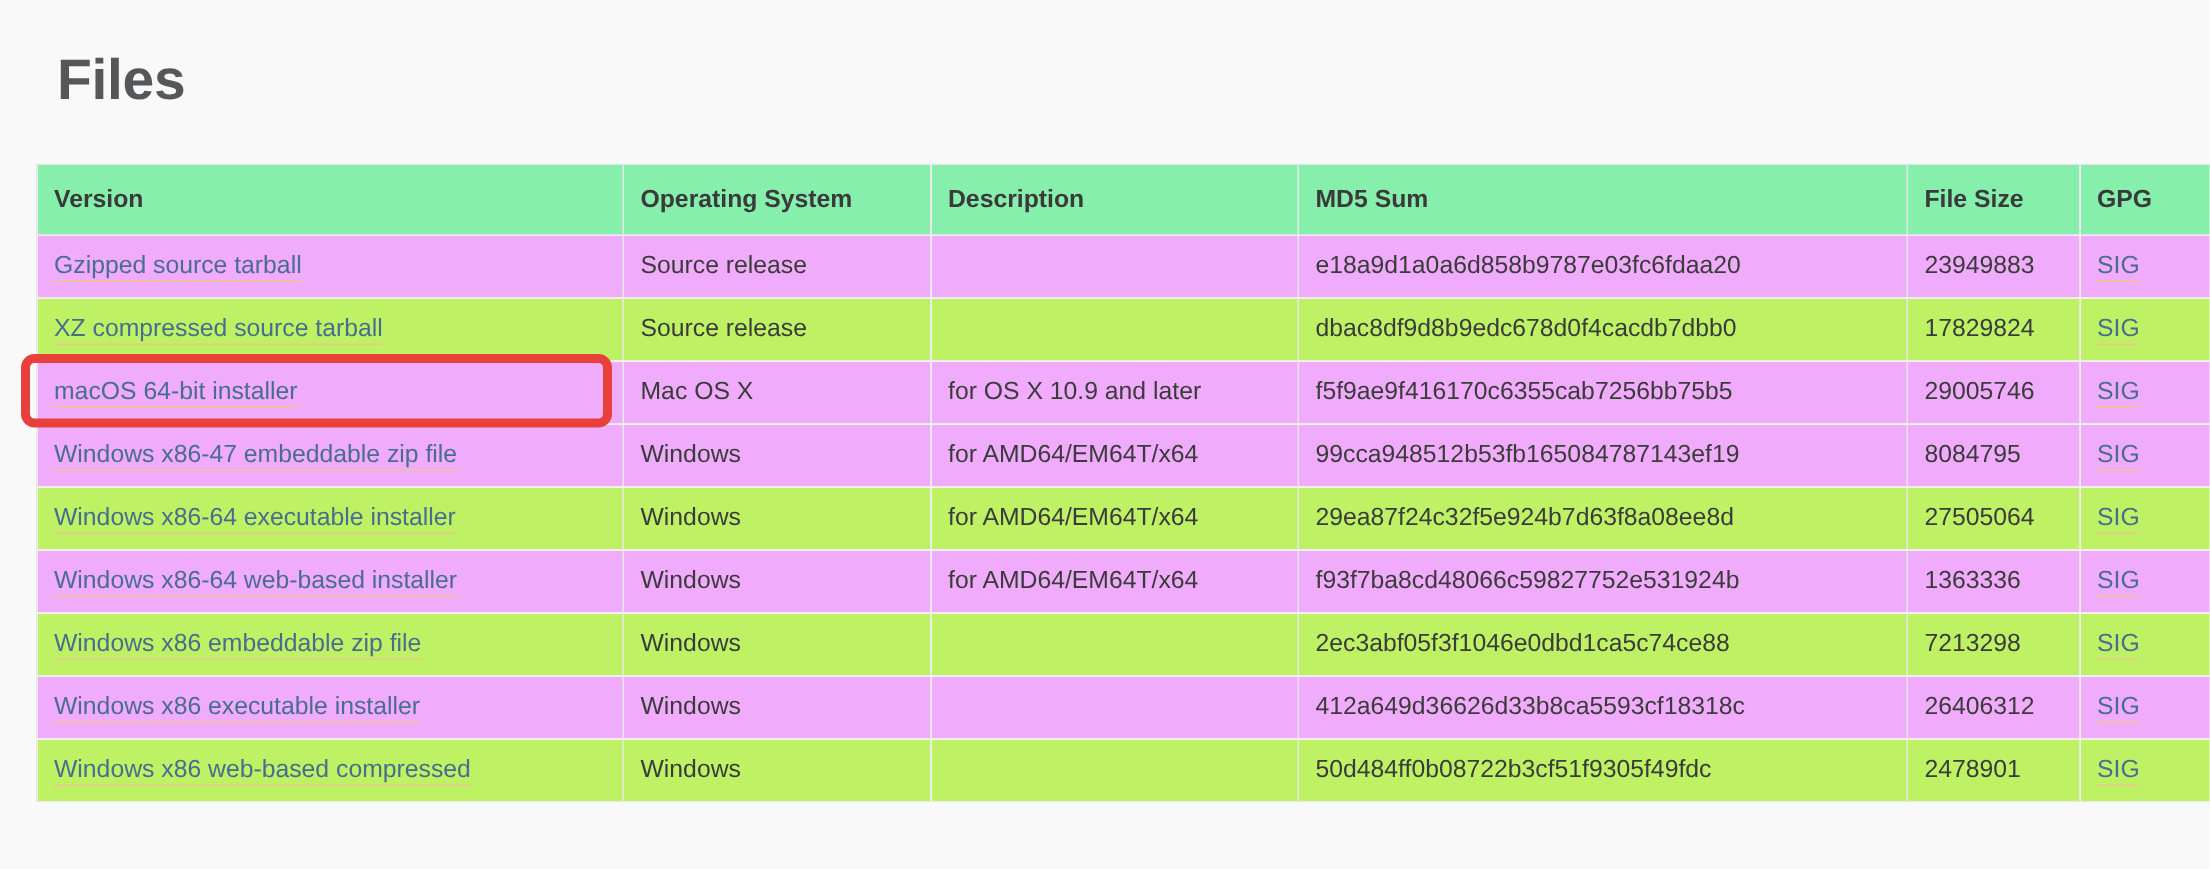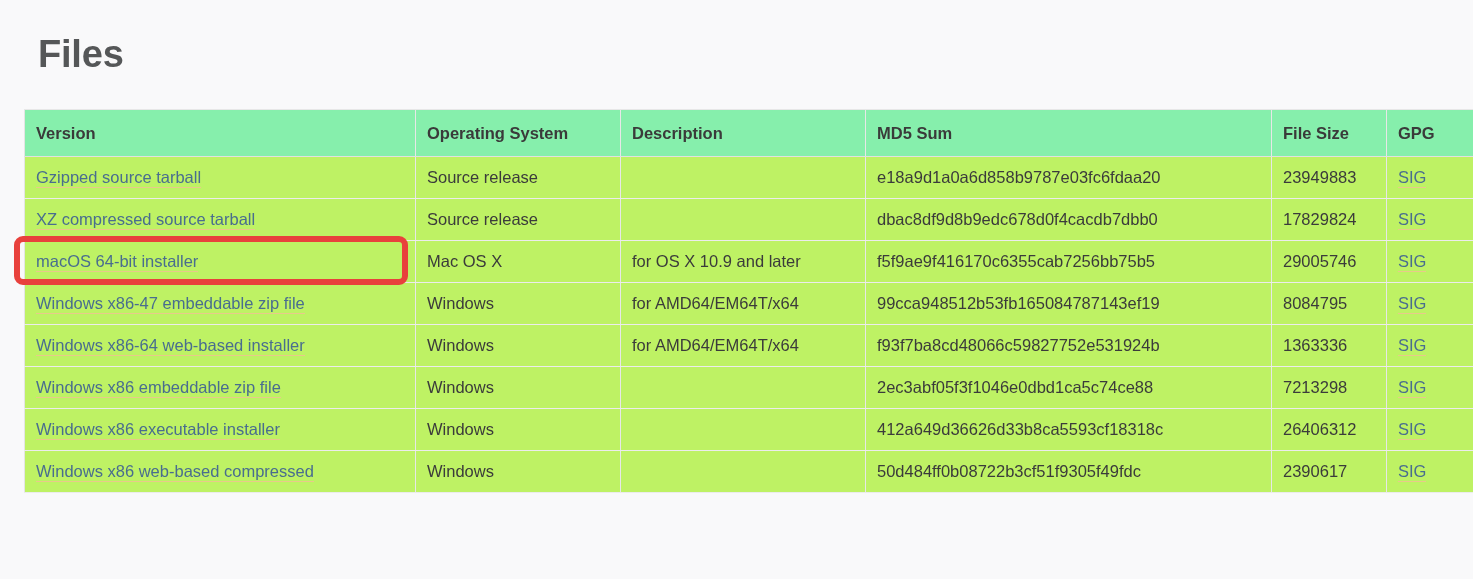--- a/index.html
+++ b/index.html
@@ -75,21 +75,21 @@
     font-weight: bold;
     color: #3a3a3a;
     font-size: 16.5px;
     border-bottom: 1px solid #e1e1e1;
     border-top: 1px solid #e7e7e7;
   }
 
   table.files-table tbody tr {
     height: 42px;
   }
-  table.files-table tbody tr.odd  td { background: #bef264; margin-left: 20px; }
+  table.files-table tbody tr.odd  td { background: #f0abfc; margin-left: 20px; }
   table.files-table tbody tr.even td { background: #bef264; }
 
   
   col.c-version { width: 391px; }
   col.c-os      { width: 205px; }
   col.c-desc    { width: 245px; }
   col.c-md5     { width: 406px; }
   col.c-size    { width: 115px; }
   col.c-gpg     { width: 87px; }
 
@@ -172,20 +172,28 @@
             <td><a class="tlink">SIG</a></td>
           </tr>
           <tr class="odd">
             <td><a class="tlink">Windows x86-47 embeddable zip file</a></td>
             <td><span class="cell-text">Windows</span></td>
             <td><span class="cell-text">for AMD64/EM64T/x64</span></td>
             <td><span class="cell-text">99cca948512b53fb165084787143ef19</span></td>
             <td><span class="cell-text">8084795</span></td>
             <td><a class="tlink">SIG</a></td>
           </tr>
+          <tr class="even">
+            <td><a class="tlink">Windows x86-64 executable installer</a></td>
+            <td><span class="cell-text">Windows</span></td>
+            <td><span class="cell-text">for AMD64/EM64T/x64</span></td>
+            <td><span class="cell-text">29ea87f24c32f5e924b7d63f8a08ee8d</span></td>
+            <td><span class="cell-text">27505064</span></td>
+            <td><a class="tlink">SIG</a></td>
+          </tr>
           <tr class="odd">
             <td><a class="tlink">Windows x86-64 web-based installer</a></td>
             <td><span class="cell-text">Windows</span></td>
             <td><span class="cell-text">for AMD64/EM64T/x64</span></td>
             <td><span class="cell-text">f93f7ba8cd48066c59827752e531924b</span></td>
             <td><span class="cell-text">1363336</span></td>
             <td><a class="tlink">SIG</a></td>
           </tr>
           <tr class="even">
             <td><a class="tlink">Windows x86 embeddable zip file</a></td>
@@ -201,21 +209,21 @@
             <td><span class="cell-text"></span></td>
             <td><span class="cell-text">412a649d36626d33b8ca5593cf18318c</span></td>
             <td><span class="cell-text">26406312</span></td>
             <td><a class="tlink">SIG</a></td>
           </tr>
           <tr class="even">
             <td><a class="tlink">Windows x86 web-based compressed</a></td>
             <td><span class="cell-text">Windows</span></td>
             <td><span class="cell-text"></span></td>
             <td><span class="cell-text">50d484ff0b08722b3cf51f9305f49fdc</span></td>
-            <td><span class="cell-text">2390617</span></td>
+            <td><span class="cell-text">2478901</span></td>
             <td><a class="tlink">SIG</a></td>
           </tr>
         </tbody>
     </table>
   </div>
 
   <div class="highlight-box"></div>
 
 </div>
 

